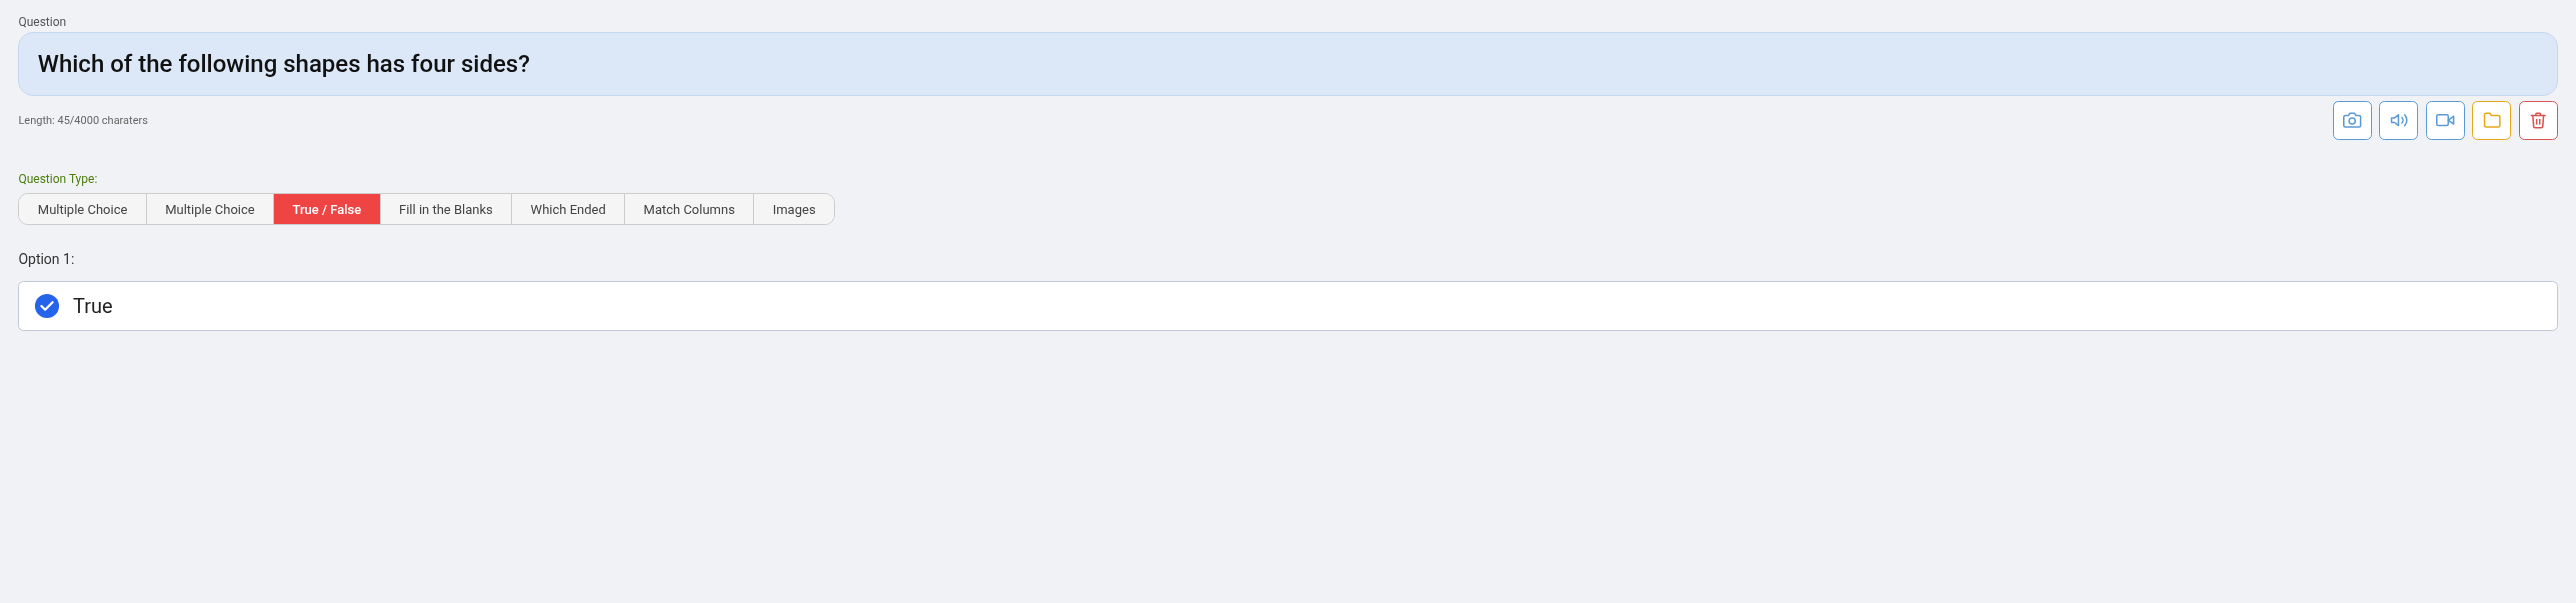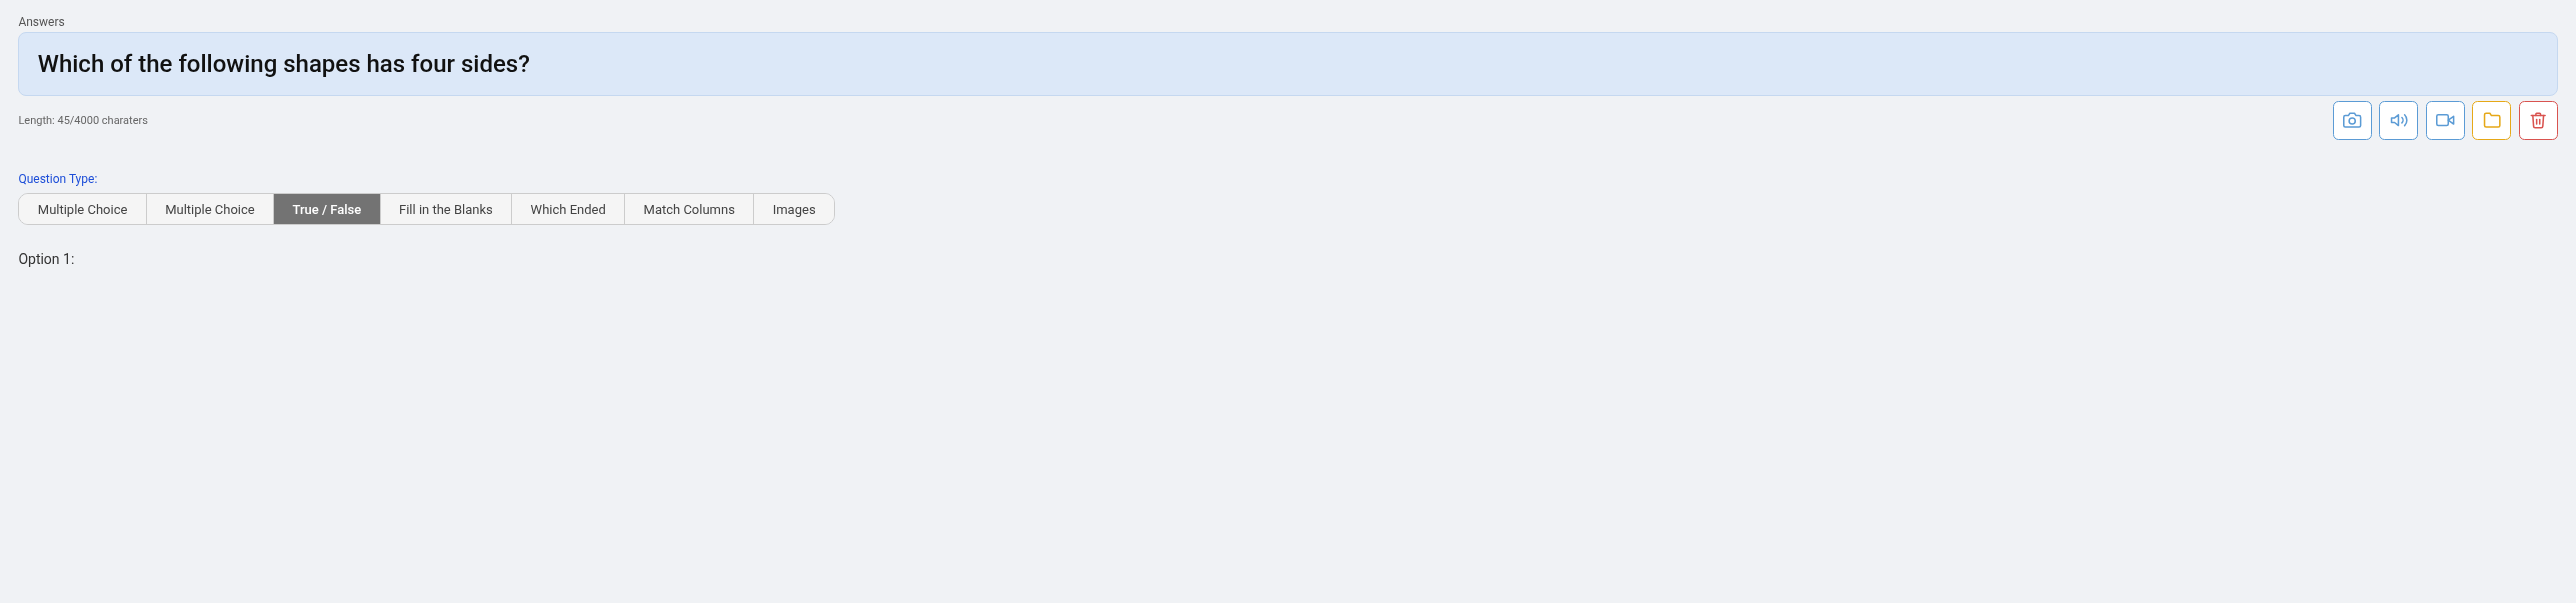--- a/index.html
+++ b/index.html
@@ -13,21 +13,21 @@
 
     .question-label {
       font-size: 12px;
       color: #555;
       margin-bottom: 3.7px;
     }
 
     .question-box {
       background: #dce8f8;
       border: 0.9px solid #c5d8f0;
-      border-radius: 8px;
+      border-radius: 15px;
       padding: 16.6px 18.4px;
       font-size: 24px;
       font-weight: 500;
       color: #111;
       width: 100%;
     }
 
     .question-meta-row {
       display: flex;
       align-items: center;
@@ -60,21 +60,21 @@
     }
 
     .toolbar-btn.camera { border-color: #5b9bd5; color: #5b9bd5; }
     .toolbar-btn.audio  { border-color: #5b9bd5; color: #5b9bd5; }
     .toolbar-btn.video  { border-color: #5b9bd5; color: #5b9bd5; }
     .toolbar-btn.folder { border-color: #e6a817; color: #e6a817; }
     .toolbar-btn.delete { border-color: #d9534f; color: #d9534f; }
 
     .question-type-label {
       font-size: 12px;
-      color: #1d4ed8;
+      color: #4d7c0f;
       margin-bottom: 7.4px;
       margin-top: 32px;
     }
 
     .tab-bar {
       display: flex;
       gap: 0;
       border: 0.9px solid #ccc;
       border-radius: 10px;
       overflow: hidden;
@@ -91,21 +91,21 @@
       border-right: 0.9px solid #ccc;
       white-space: nowrap;
       user-select: none;
     }
 
     .tab-item:last-child {
       border-right: none;
     }
 
     .tab-item.active {
-      background: #737373;
+      background: #ef4444;
       color: #fff;
       font-weight: 500;
     }
 
     .options-row {
       display: flex;
       gap: 26px;
     }
 
     .option-group {
@@ -137,21 +137,21 @@
 
     .option-text {
       font-size: 20px;
       color: #222;
       font-weight: 400;
     }
   </style>
 </head>
 <body>
 
-<div class="question-label">Answers</div>
+<div class="question-label">Question</div>
 
 <div class="question-box">Which of the following shapes has four sides?</div>
 
 <div class="question-meta-row">
   <span class="char-count">Length: 45/4000 charaters</span>
   <div class="toolbar-icons">
     <button class="toolbar-btn camera">
       <svg width="18.4" height="18.4" viewBox="0 0 24 24" fill="none" stroke="currentColor" stroke-width="2" stroke-linecap="round" stroke-linejoin="round">
         <path d="M23 19a2 2 0 0 1-2 2H3a2 2 0 0 1-2-2V8a2 2 0 0 1 2-2h4l2-3h6l2 3h4a2 2 0 0 1 2 2z"></path>
         <circle cx="12" cy="13" r="4"></circle>
@@ -196,16 +196,23 @@
   <div class="tab-item">Fill in the Blanks</div>
   <div class="tab-item">Which Ended</div>
   <div class="tab-item">Match Columns</div>
   <div class="tab-item">Images</div>
 </div>
 
 <div class="options-row">
 
   <div class="option-group">
     <div class="option-group-label">Option 1:</div>
+    <div class="option-input-wrapper">
+      <svg class="check-icon" viewBox="0 0 28 28" fill="none" xmlns="http://www.w3.org/2000/svg">
+        <circle cx="14" cy="14" r="13" fill="#2563eb"></circle>
+        <path d="M8 14l4 4 8-8" stroke="#fff" stroke-width="2.5" stroke-linecap="round" stroke-linejoin="round"></path>
+      </svg>
+      <span class="option-text">True</span>
+    </div>
   </div>
 
 </div>
 
 
 </body></html>

